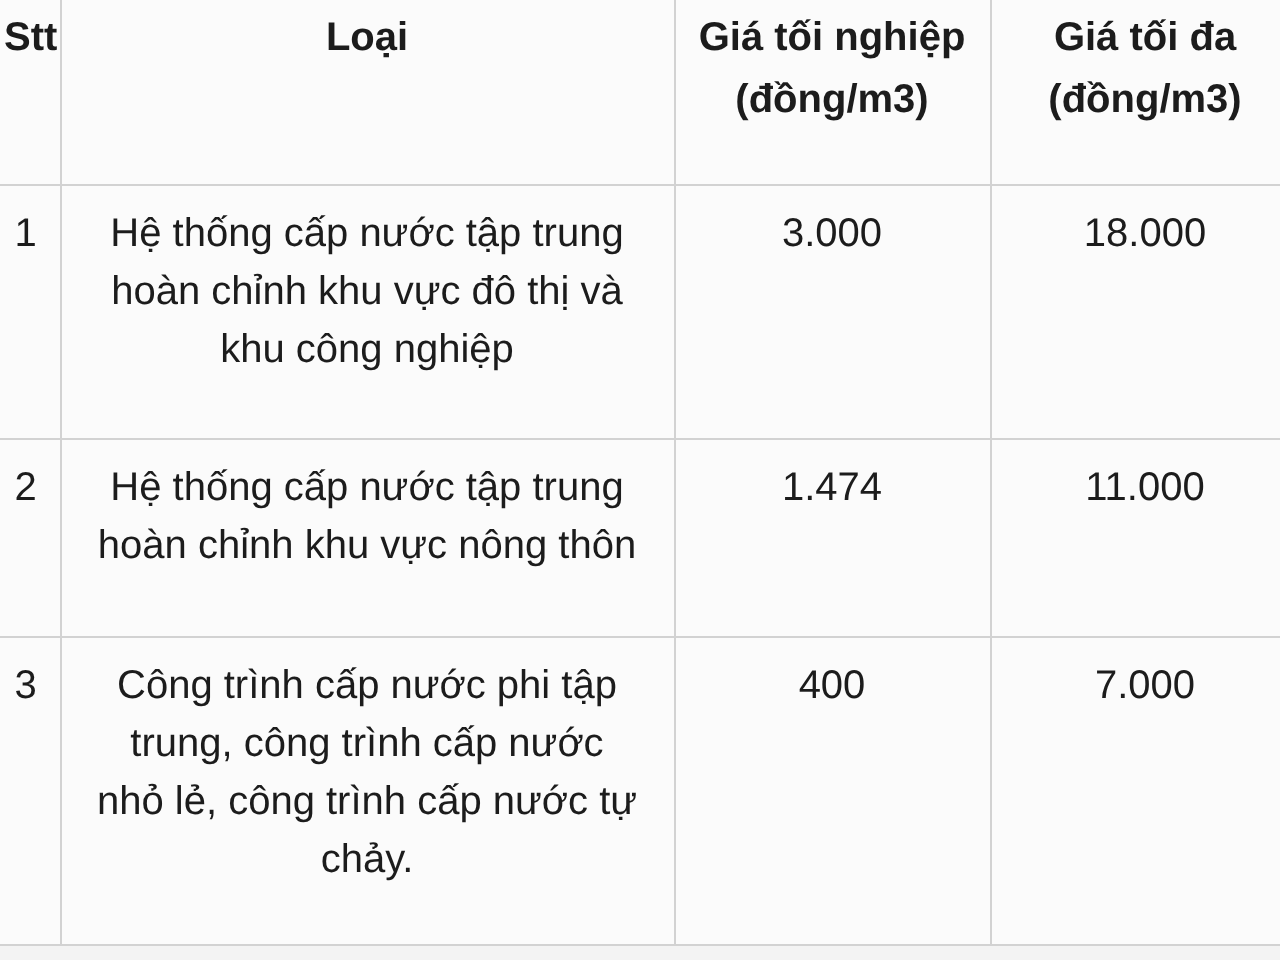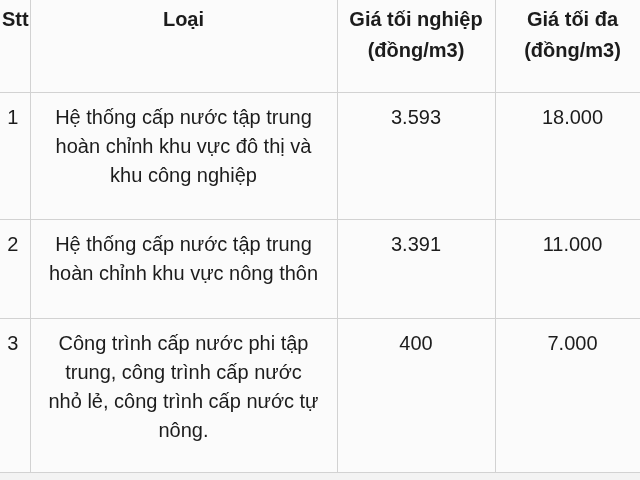--- a/index.html
+++ b/index.html
@@ -79,34 +79,34 @@
         <th>Giá tối đa
 (đồng/m3)</th>
       </tr>
     </thead>
     <tbody>
       <tr class="row-1">
         <td class="num">1</td>
         <td>Hệ thống cấp nước tập trung
 hoàn chỉnh khu vực đô thị và
 khu công nghiệp</td>
-        <td>3.593</td>
+        <td>3.000</td>
         <td>18.000</td>
       </tr>
       <tr class="row-2">
         <td class="num">2</td>
         <td>Hệ thống cấp nước tập trung
 hoàn chỉnh khu vực nông thôn</td>
-        <td>3.391</td>
+        <td>1.474</td>
         <td>11.000</td>
       </tr>
       <tr class="row-3">
         <td class="num">3</td>
         <td>Công trình cấp nước phi tập
 trung, công trình cấp nước
 nhỏ lẻ, công trình cấp nước tự
-nông.</td>
+chảy.</td>
         <td>400</td>
         <td>7.000</td>
       </tr>
     </tbody>
   </table>
 </div>
 
 </body></html>

